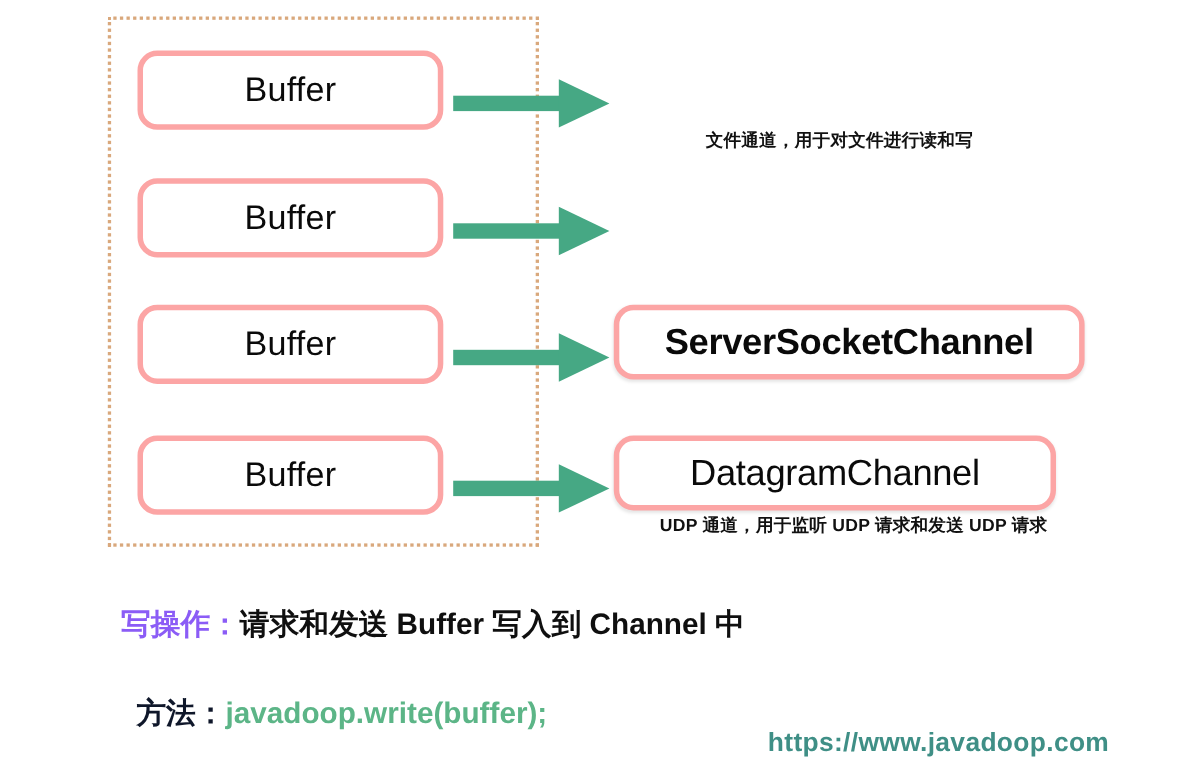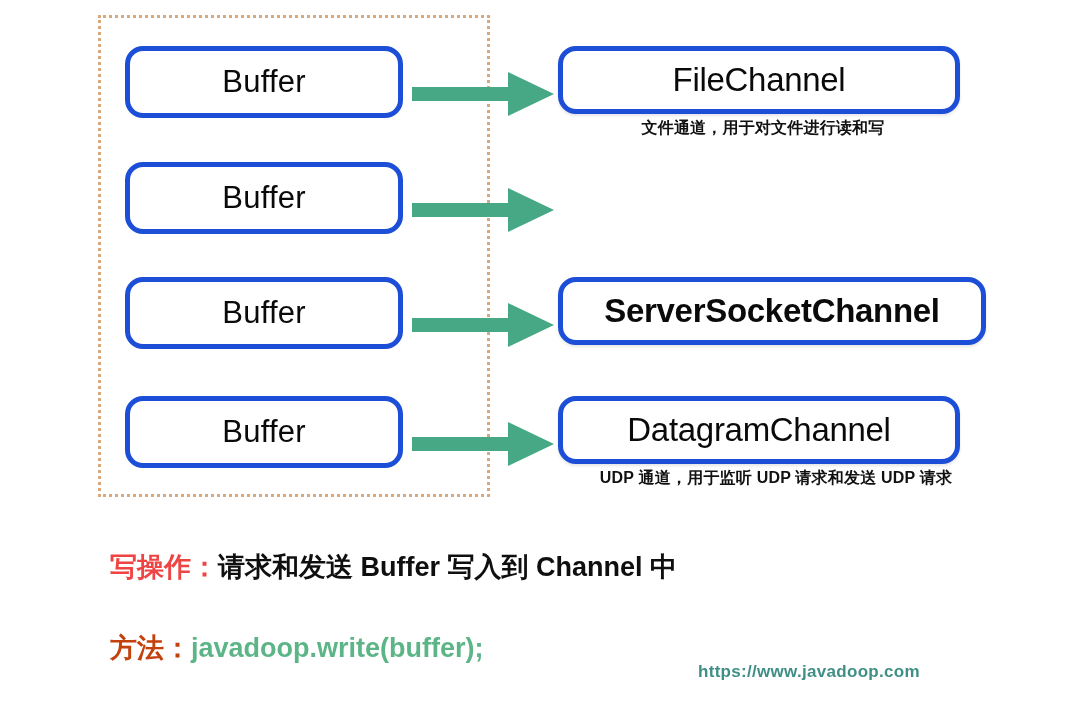--- a/index.html
+++ b/index.html
@@ -44,21 +44,21 @@
   }
   .row-1 { top: 46px; }
   .row-2 { top: 162px; }
   .row-3 { top: 277px; }
   .row-4 { top: 396px; }
 
   
   .pill {
     position: absolute;
     box-sizing: border-box;
-    border: 5px solid #1d4ed8;
+    border: 5px solid #fca5a5;
     border-radius: 18px;
     background: #ffffff;
     display: flex;
     align-items: center;
     justify-content: center;
     color: #0a0a0a;
   }
 
   
   .buffer-box {
@@ -138,47 +138,48 @@
   
   .write-line {
     position: absolute;
     left: 110px;
     top: 549px;
     font-size: 27px;
     font-weight: bold;
     white-space: nowrap;
   }
   .write-line .accent {
-    color: #ef4444;
+    color: #8b5cf6;
     margin-top: 24px;
   }
   .write-line .body {
     color: #0f0f0f;
   }
 
   .method-line {
     position: absolute;
     left: 110px;
     top: 630px;
     font-size: 27px;
     font-weight: bold;
     white-space: nowrap;
   }
   .method-line .label {
-    color: #c2410c;
+    color: #0f172a;
+    margin-left: 14px;
   }
   .method-line .code {
     color: #5cb587;
   }
 
   .site-url {
     position: absolute;
     left: 698px;
     top: 662px;
-    font-size: 17px;
+    font-size: 24px;
     font-weight: bold;
     color: #3f8f86;
     letter-spacing: 0.3px;
     white-space: nowrap;
   }
 </style>
 </head>
 <body>
 
 <div id="canvas">
@@ -186,23 +187,20 @@
   <div class="dotted-frame"></div>
 
   <div class="row row-1">
     <div class="pill buffer-box">
       <span>Buffer</span>
     </div>
     <div class="arrow">
       <div class="shaft"></div>
       <div class="head"></div>
     </div>
-    <div class="pill channel-box channel-w-std shadowed">
-      <span>FileChannel</span>
-    </div>
     <div class="caption">
       <span class="caption-inner cap-1">文件通道，用于对文件进行读和写</span>
     </div>
   </div>
 
   <div class="row row-2">
     <div class="pill buffer-box">
       <span>Buffer</span>
     </div>
     <div class="arrow">

